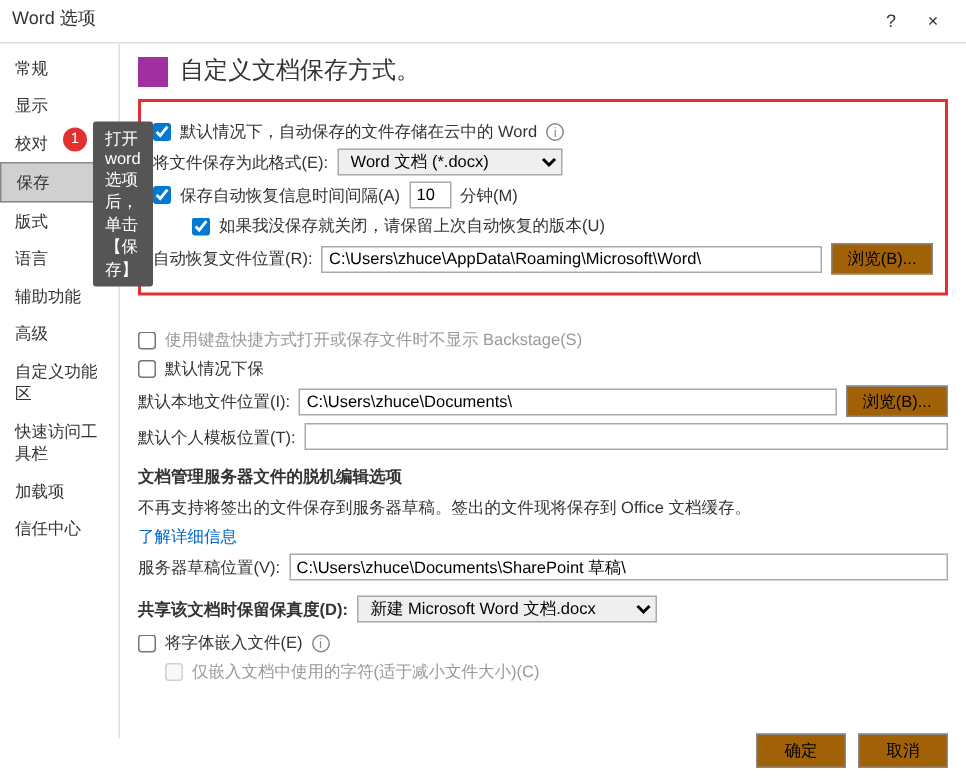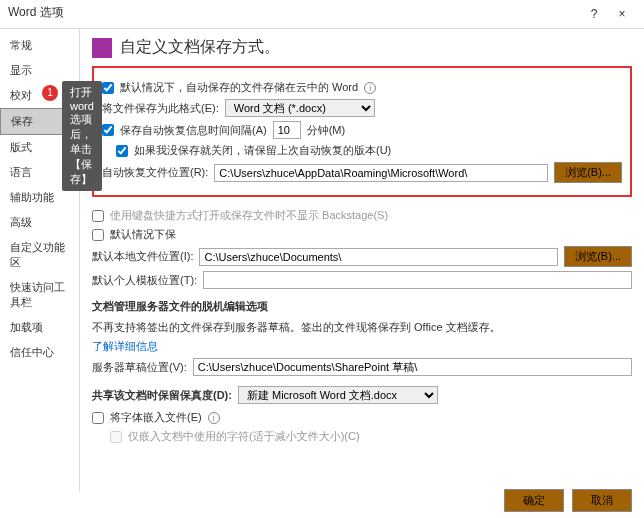--- a/index.html
+++ b/index.html
@@ -8,21 +8,21 @@
 .titlebar-title{flex:1;font-size:12px}
 .titlebar-btn{width:28px;height:20px;text-align:center;line-height:20px;font-size:12px;cursor:pointer}
 .main{display:flex;height:calc(100% - 55px)}
 .sidebar{width:80px;border-right:1px solid #ddd;padding-top:4px}
 .sidebar-item{padding:5px 10px;cursor:pointer;font-size:11px}
 .sidebar-item.active{background:#d0d0d0;border:1px solid #888}
 .content{flex:1;padding:8px 12px;overflow-y:auto;position:relative}
 .header-row{display:flex;align-items:center;gap:8px;margin-bottom:8px}
 .save-icon{width:20px;height:20px;background:#a030a0;display:inline-block}
 .section-title{font-size:16px}
-.redbox{border:2px solid #e03030;padding:8px;margin-bottom:11px}
+.redbox{border:2px solid #e03030;padding:8px;margin-bottom:22px}
 .row{display:flex;align-items:center;gap:6px;margin:4px 0;font-size:11px}
 .chk{width:12px;height:12px;accent-color:#0078d4}
 .txt-input{border:1px solid #aaa;padding:1px 4px;font-size:11px;height:18px}
 .btn{border:1px solid #888;background:#a16207;padding:2px 10px;font-size:11px;cursor:pointer}
 .num-badge{width:16px;height:16px;border-radius:50%;background:#e03030;color:#fff;font-size:10px;text-align:center;line-height:16px;display:inline-block}
 .tooltip{background:#555;color:#fff;padding:4px 8px;font-size:11px;border-radius:2px;position:relative;display:inline-block}
 .tooltip2{background:#555;color:#fff;padding:4px 8px;font-size:11px;margin:2px 0 6px 0}
 .link{color:#0066cc;cursor:pointer}
 .section-head{font-weight:bold;margin:10px 0 6px 0;font-size:11px}
 .disabled{color:#999}
@@ -79,21 +79,21 @@
         <select class="txt-input" style="width:150px">
           <option>Word 文档 (*.docx)</option>
         </select>
       </div>
       <div class="row">
         <input type="checkbox" class="chk" checked="" style="">
         <span>保存自动恢复信息时间间隔(A)</span>
         <input class="txt-input" style="width: 28px;" value="10">
         <span>分钟(M)</span>
       </div>
-      <div class="row" style="padding-left:14px">
+      <div class="row" style="padding-left:26px">
         <input type="checkbox" class="chk" checked="" style="">
         <span>如果我没保存就关闭，请保留上次自动恢复的版本(U)</span>
       </div>
       <div class="row">
         <span>自动恢复文件位置(R):</span>
         <input class="txt-input" style="flex: 1 1 0%;" value="C:\Users\zhuce\AppData\Roaming\Microsoft\Word\">
         <button class="btn">浏览(B)...</button>
       </div>
     </div>
 

